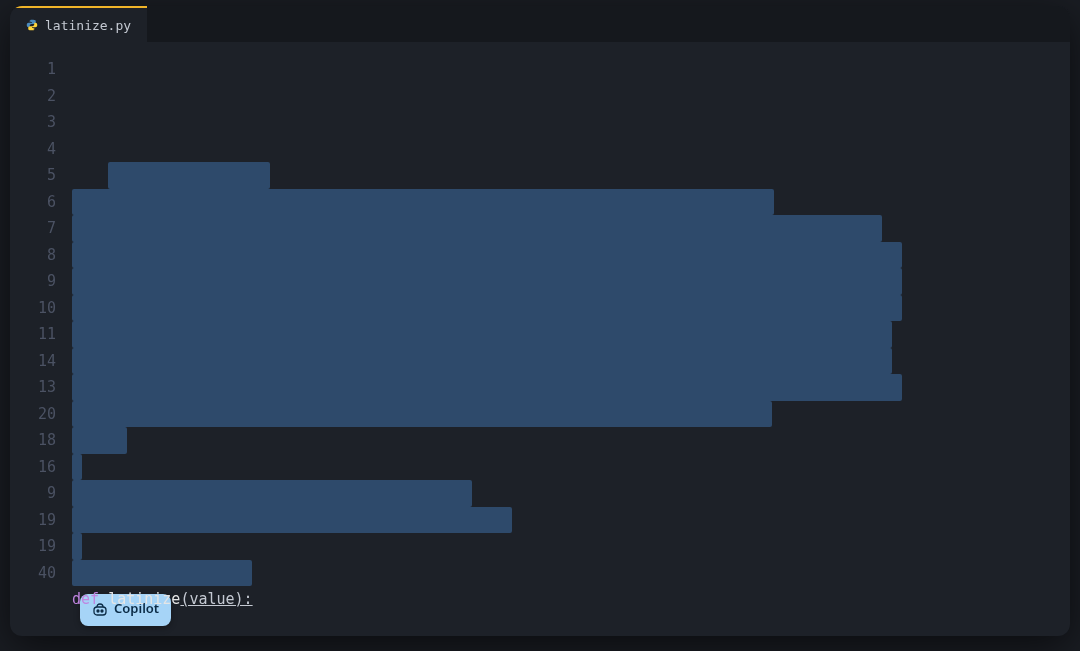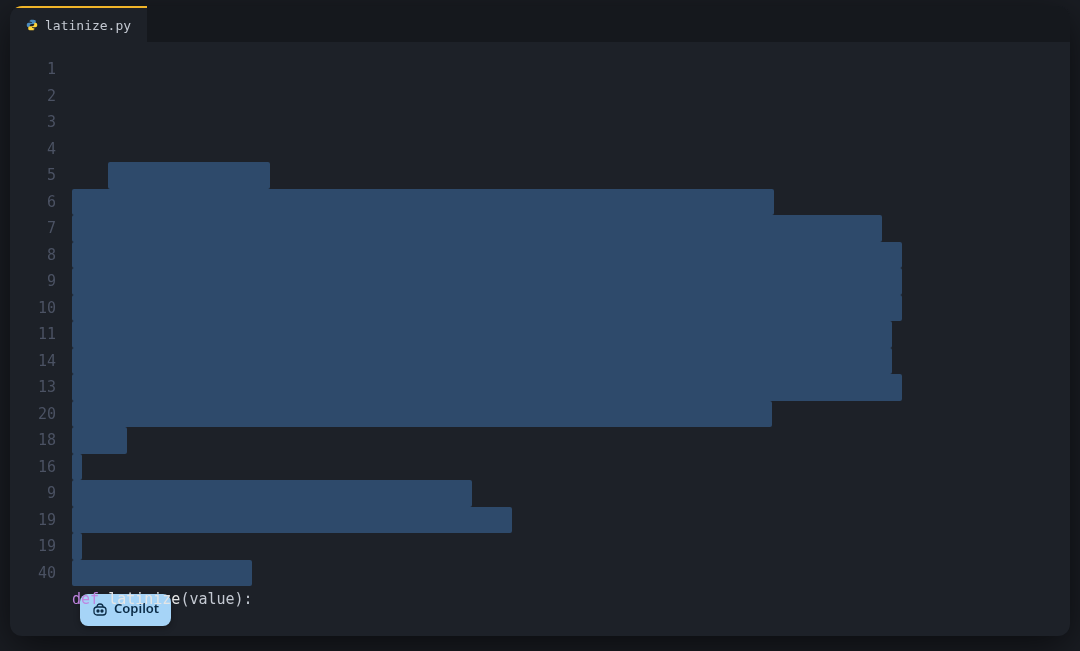--- a/index.html
+++ b/index.html
@@ -8,21 +8,21 @@
   .tabbar { display: flex; height: 36px; background: #15181d; align-items: stretch; }
   .tab { display: flex; align-items: center; gap: 7px; padding: 0 16px; background: #1d2128; border-top: 2px solid #f0b429; color: #c4c9d2; font-size: 13px; cursor: pointer; }
   .tab .py-icon { width: 12px; height: 12px; }
   .editor { display: flex; padding: 14px 0 12px 0; font-size: 15px; line-height: 26.5px; }
   .gutter { width: 62px; text-align: right; color: #4b5263; padding-right: 16px; user-select:none; }
   .code { position: relative; white-space: pre; color: #c4c9d2; }
   .code span { position: relative; z-index: 2; margin-top: 28px; }
   .sel { position: absolute; background: #2e4a6b; z-index: 1; height: 26.5px; border-radius: 2px; }
   .kw { color: #c084e0; }
   .fn { color: #e5e5e5; }
-  .pn { color: #c4c9d2; }
+  .pn { color: #c4c9d2; text-decoration: underline; }
   .copilot { position: absolute; left: 70px; bottom: 10px; background: #a6d4f7; color: #0b2b46; font: 600 13px/1 -apple-system, "Segoe UI", system-ui, sans-serif; padding: 8px 12px; border-radius: 8px; display:flex; align-items:flex-start; gap:6px; box-shadow: 0 2px 6px rgba(0,0,0,.3); }
   .copilot svg { width:16px; height:16px; }
 </style>
 </head>
 <body>
 
 <div class="window">
 
   <div class="tabbar">
     <div class="tab">

